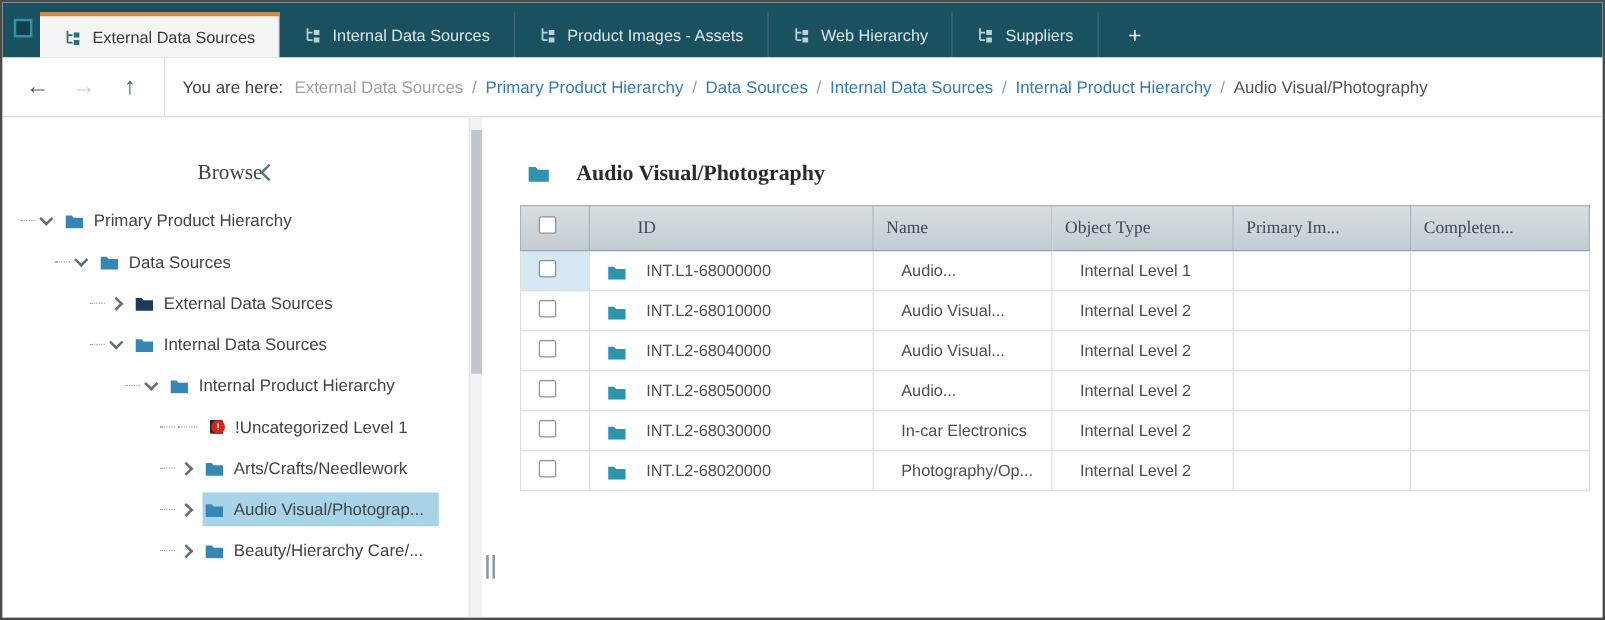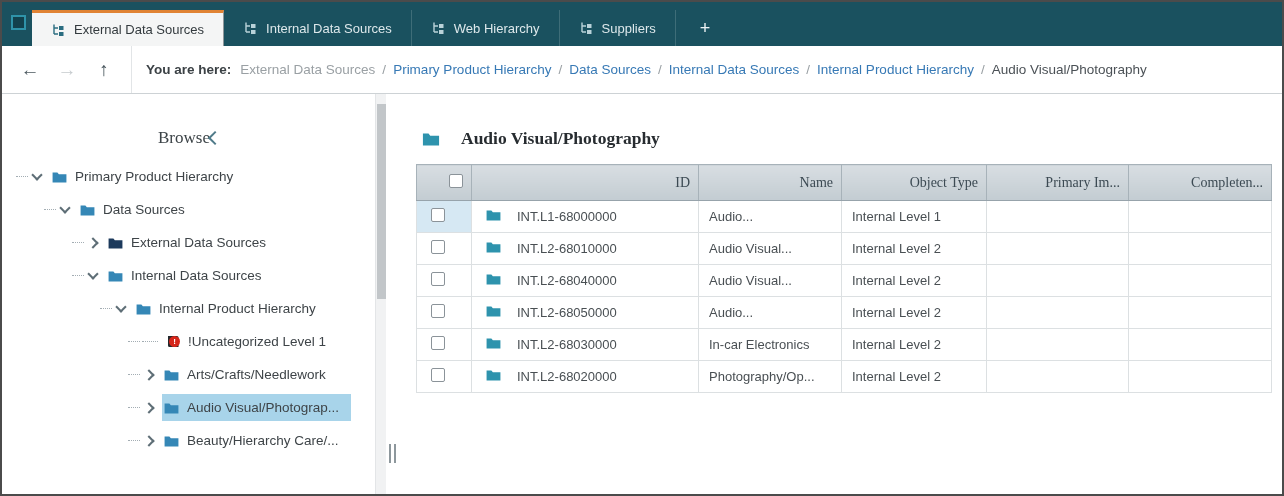--- a/index.html
+++ b/index.html
@@ -33,21 +33,21 @@
   
   .navbar {
     position:absolute; top:44px; left:0; right:0; height:48px; background:#fff;
     border-bottom:1px solid #cdd2d5; display:flex; align-items:center;
     padding:0 6px 0 16px; white-space:nowrap; overflow:hidden;
   }
   .nav-arrow { font-size:19px; color:#4a575e; width:24px; text-align:center;
     margin-right:13px; cursor:pointer; flex:none; }
   .nav-arrow.disabled { color:#c6cbce; }
   .nav-divider { width:1px; height:47px; background:#e2e5e7; margin:0 14px 0 2px; flex:none; }
-  .crumb-prefix { font-weight:bold; color:#3b4145; font-size:13.5px; margin-right:9px; }
+  .crumb-prefix { font-weight:normal; color:#3b4145; font-size:13.5px; margin-right:9px; }
   .crumb { font-size:13.5px; text-decoration:none; }
   .crumb.plain { color:#9aa0a4; }
   .crumb.link { color:#3779b5; cursor:pointer; }
   .crumb.current { color:#4b5156; }
   .crumb-sep { color:#9aa0a4; margin:0 7px; font-size:13.5px; }
 
   
   .sidebar { position:absolute; top:92px; left:0; width:384px; bottom:0; background:#fff; overflow:hidden; }
   .sidebar-header { display:flex; align-items:center; justify-content:center;
     padding:34px 36px 0 26px; }
@@ -90,32 +90,32 @@
   .content-title { display:flex; align-items:center; gap:13px; margin:34px 0 0 24px; }
   .title-text { font-family:"Liberation Serif","DejaVu Serif",serif;
     font-size:17.5px; font-weight:bold; color:#272c30; }
 
   .grid-wrap { margin:15px 0 0 18px; width:855px; }
   table.grid { border-collapse:collapse; width:855px; table-layout:fixed; }
   table.grid thead th {
     height:36px; background:linear-gradient(#d8dee2,#c3ccd2);
     border:1px solid #a7b2b9; border-bottom:1px solid #97a3ab;
     font-family:"Liberation Serif","DejaVu Serif",serif; font-weight:normal;
-    font-size:14px; color:#3c4a53; text-align:right; padding:0 8px 0 10px;
+    font-size:14px; color:#3c4a53; text-align:left; padding:0 8px 0 10px;
     white-space:nowrap; overflow:hidden; cursor:pointer;
   }
   table.grid th.c-check { padding-left:14px; }
   table.grid th.c-id { padding-left:38px; }
   table.grid tbody td {
     height:32px; border:1px solid #dce0e2; background:#fff;
-    font-size:13px; color:#494f53; padding:0 10px; white-space:nowrap; overflow:hidden;
+    font-size:13px; color:#494f53; padding:0 22px; white-space:nowrap; overflow:hidden;
   }
   table.grid td.c-check { padding-left:14px; }
   table.grid td.c-id { padding:0 10px 0 14px; }
-  .idcell { display:flex; align-items:flex-start; gap:8px; }
+  .idcell { display:flex; align-items:flex-end; gap:8px; }
   tr.selected td { background:#c4ced5; color:#393f44; border-color:#aeb9c0; }
   tr.selected td.c-check { background:#d6e8f3; }
   .checkbox { width:14px; height:14px; border:1px solid #8b9399; background:#fff;
     display:inline-block; border-radius:2px; cursor:pointer; }
 </style>
 </head>
 <body>
 
 <div class="frame">
 
@@ -137,20 +137,30 @@
       <span class="tab-icon">
         <svg width="14" height="14" viewBox="0 0 14 14">
             <path d="M3 1.5v9.5M3 5h4M3 11h4" stroke="currentColor" stroke-width="1.4" fill="none"></path>
             <rect x="8" y="3" width="4.5" height="4" fill="currentColor"></rect>
             <rect x="8" y="9" width="4.5" height="4" fill="currentColor"></rect>
           </svg>
       </span>
       <span class="tab-label">Internal Data Sources</span>
     </div>
 
+    <div class="tab">
+      <span class="tab-icon">
+        <svg width="14" height="14" viewBox="0 0 14 14">
+            <path d="M3 1.5v9.5M3 5h4M3 11h4" stroke="currentColor" stroke-width="1.4" fill="none"></path>
+            <rect x="8" y="3" width="4.5" height="4" fill="currentColor"></rect>
+            <rect x="8" y="9" width="4.5" height="4" fill="currentColor"></rect>
+          </svg>
+      </span>
+      <span class="tab-label">Product Images - Assets</span>
+    </div>
 
     <div class="tab">
       <span class="tab-icon">
         <svg width="14" height="14" viewBox="0 0 14 14">
             <path d="M3 1.5v9.5M3 5h4M3 11h4" stroke="currentColor" stroke-width="1.4" fill="none"></path>
             <rect x="8" y="3" width="4.5" height="4" fill="currentColor"></rect>
             <rect x="8" y="9" width="4.5" height="4" fill="currentColor"></rect>
           </svg>
       </span>
       <span class="tab-label">Web Hierarchy</span>

